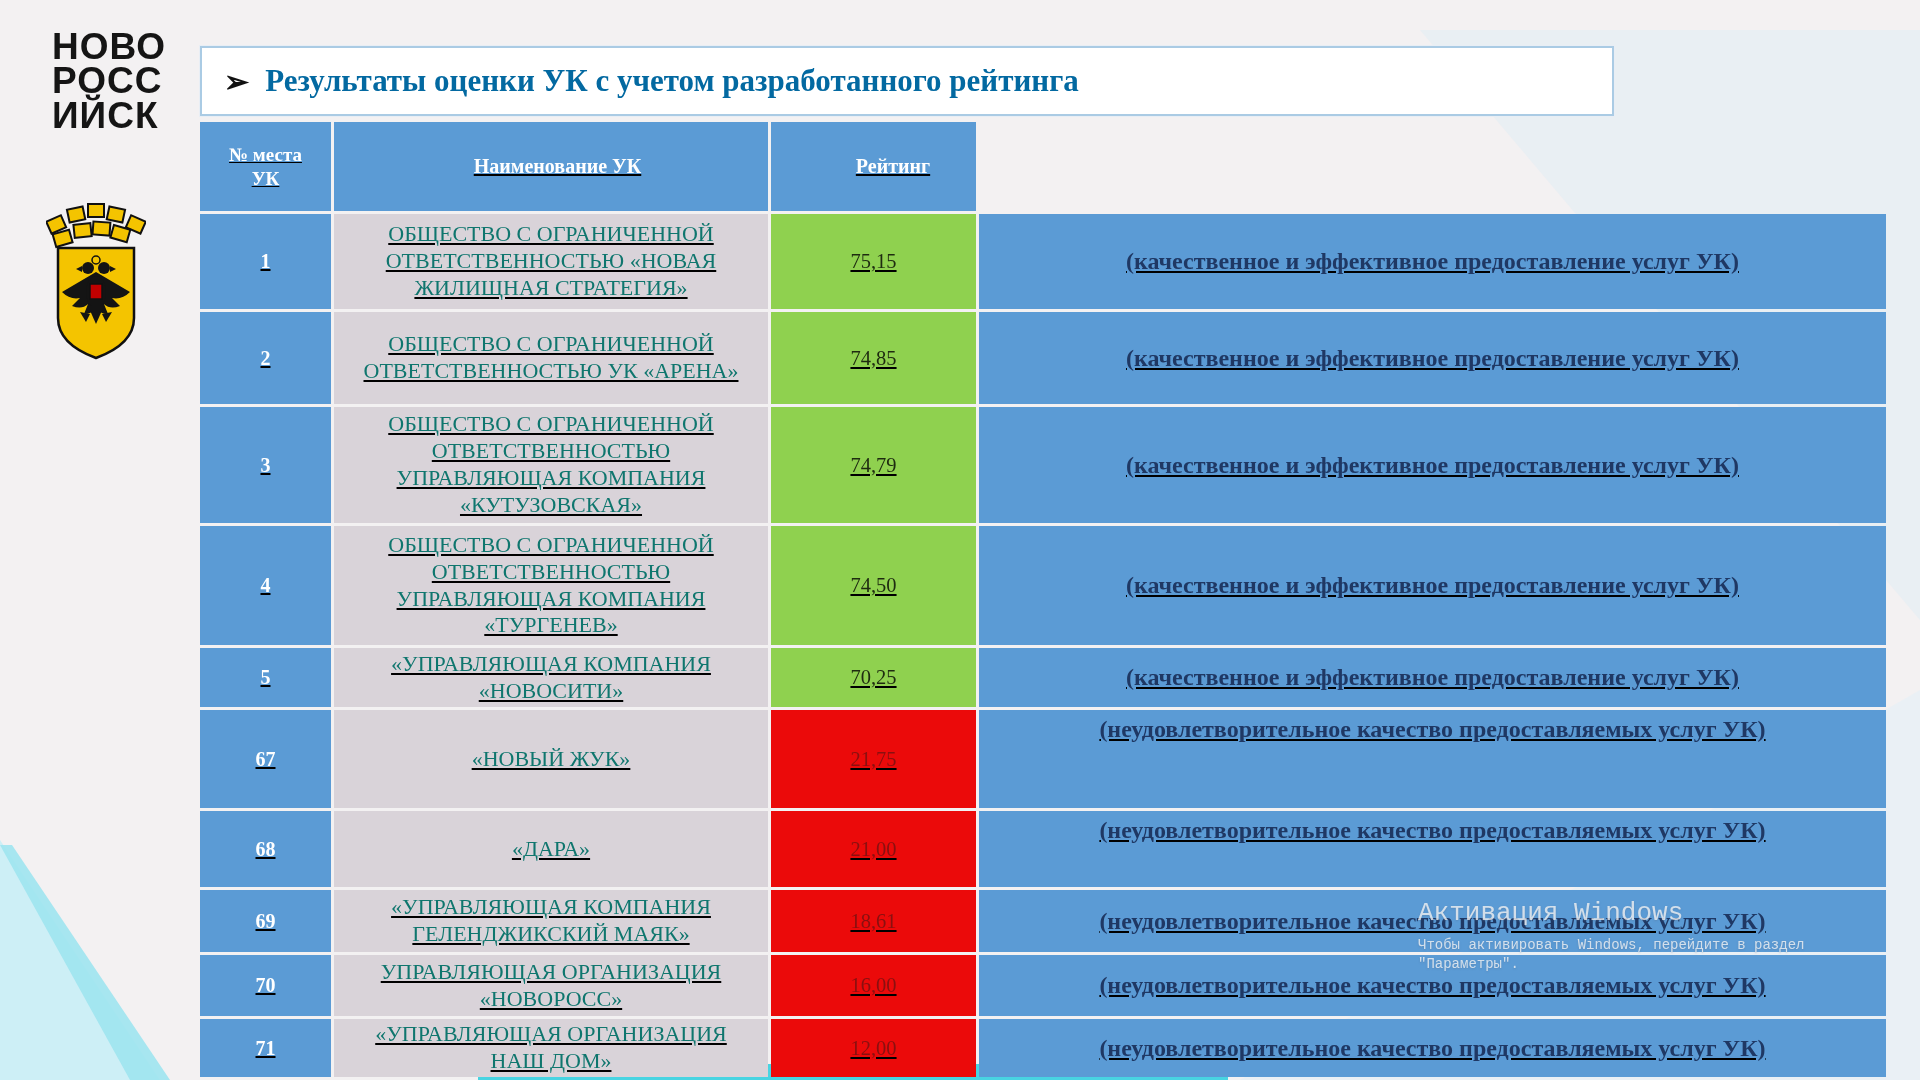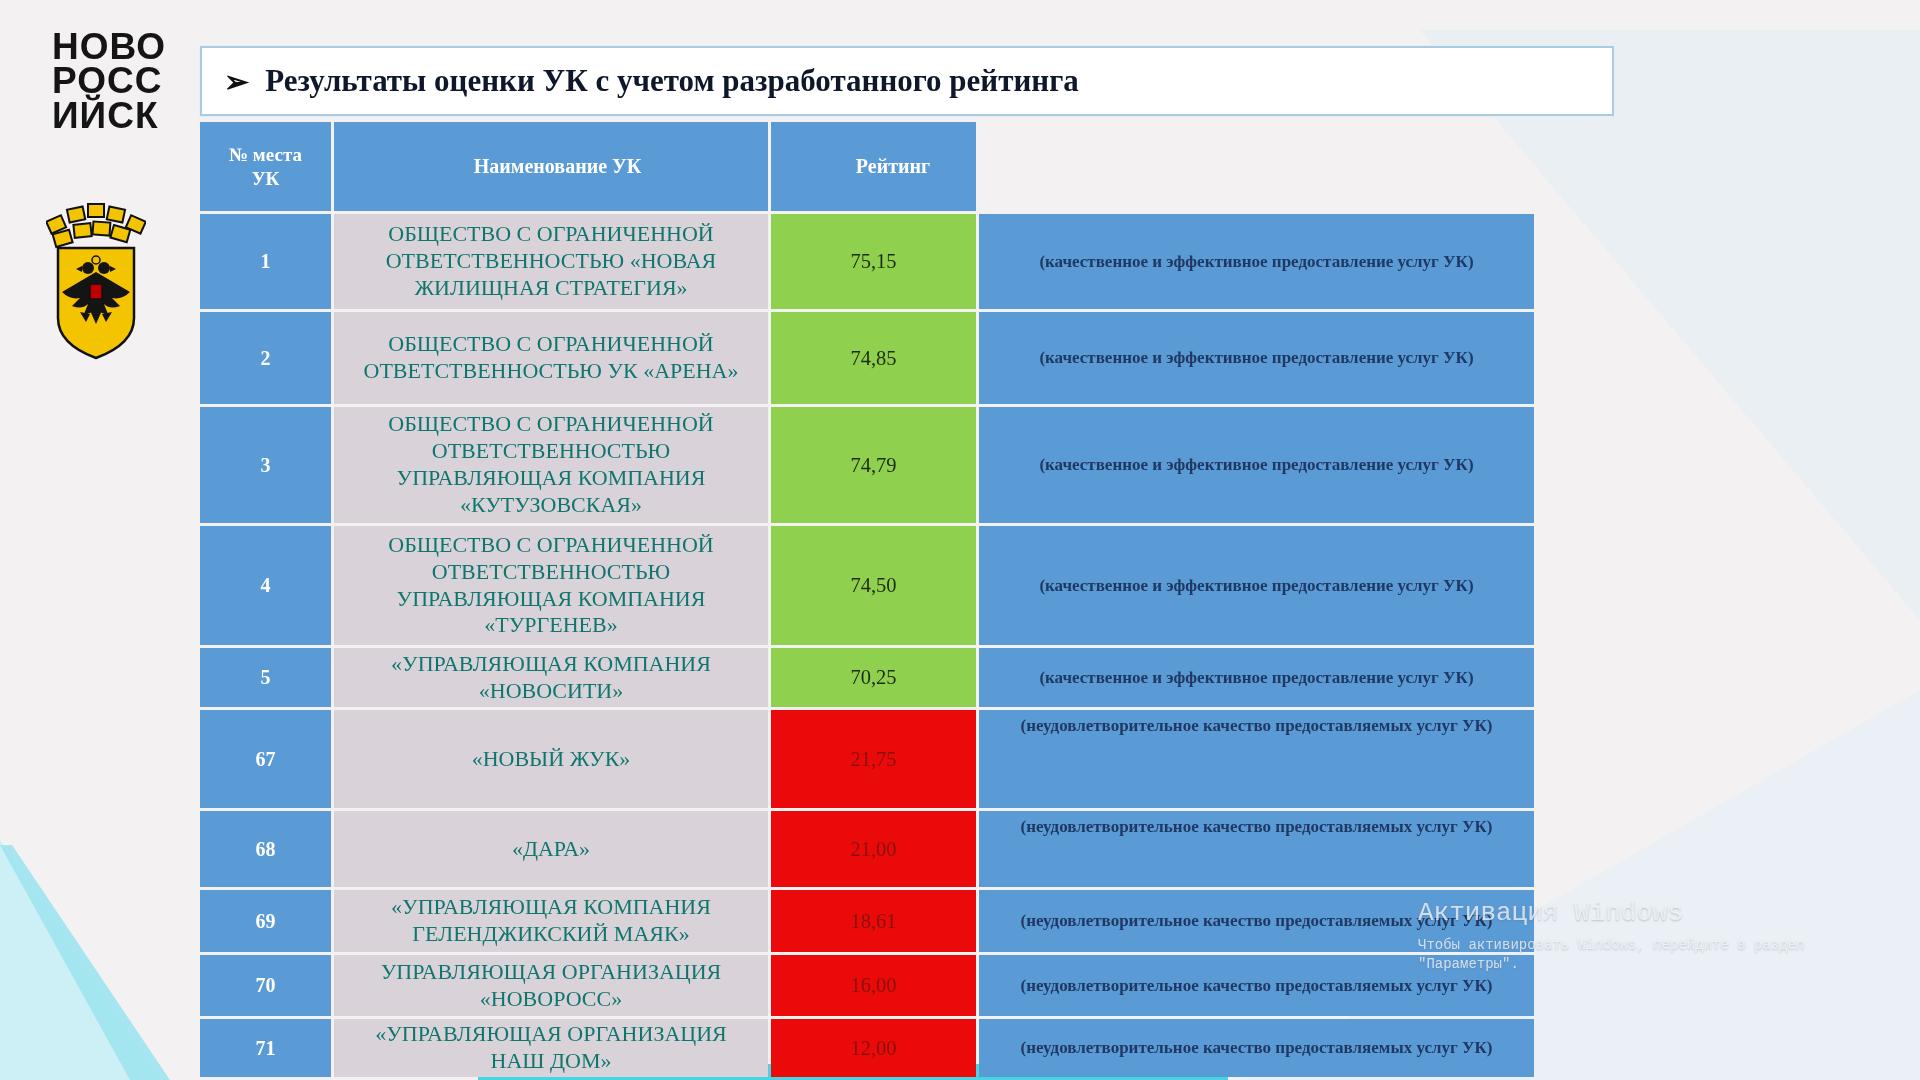--- a/index.html
+++ b/index.html
@@ -18,33 +18,33 @@
   }
   .crest{position:absolute;left:46px;top:200px;z-index:2;}
 
   
   .title-box{
     position:absolute;left:200px;top:46px;width:1410px;height:66px;z-index:2;
     background:#ffffff;border:2px solid #aacbe4;box-shadow:0 0 0 1px #e8eef5;
     display:flex;align-items:center;
   }
   .title-bullet{font-size:30px;font-weight:700;color:#111;margin:0 16px 0 22px;}
-  .title-text{font-size:31px;font-weight:700;color:#0f172a;}
+  .title-text{font-size:31px;font-weight:700;color:#0369a1;}
 
   
   .table{
-    position:absolute;left:200px;top:122px;width:1334px;z-index:1;
-    display:flex;flex-direction:column;
+    position:absolute;left:200px;top:122px;width:1686px;z-index:1;
+    display:flex;flex-direction:column;text-decoration:underline;
   }
   .trow{display:flex;margin-bottom:3px;}
   .cell{display:flex;align-items:center;justify-content:center;text-align:center;box-sizing:border-box;}
   .cell.place{width:131px;margin-right:3px;background:var(--blue);color:#fff;font-weight:700;font-size:20px;flex-shrink:0;}
   .cell.name{width:434px;margin-right:3px;background:var(--namebg);color:#0f766e;font-size:22px;line-height:1.22;padding:4px 26px;flex-shrink:0;}
   .cell.rating{width:205px;margin-right:3px;font-size:20.5px;flex-shrink:0;}
-  .cell.zone{flex:1;background:var(--blue);color:var(--zonetext);font-weight:700;font-size:17px;padding:0 14px;}
+  .cell.zone{flex:1;background:var(--blue);color:var(--zonetext);font-weight:700;font-size:24px;padding:0 14px;}
   .trow.head .cell{background:var(--blue);color:#fff;font-weight:700;padding-left:39px;}
   .trow.head .cell.place{font-size:19px;line-height:1.25;padding:0 14px;}
   .trow.head .cell.name{font-size:20px;}
   .trow.head .cell.rating{font-size:20px;background:var(--blue);}
   .trow.head .cell.zone{font-size:19px;color:#fff;}
   .trow.good .cell.rating{background:var(--green);color:#1e2b10;}
   .trow.bad  .cell.rating{background:var(--red);color:#8a1010;text-align:center;}
   .trow .cell.zone.zone-top{align-items:flex-start;padding-top:6px;}
 
   

